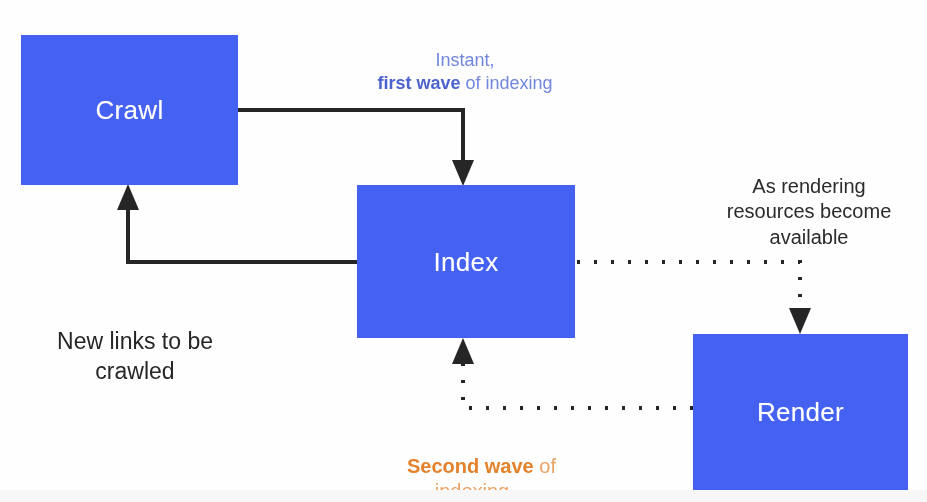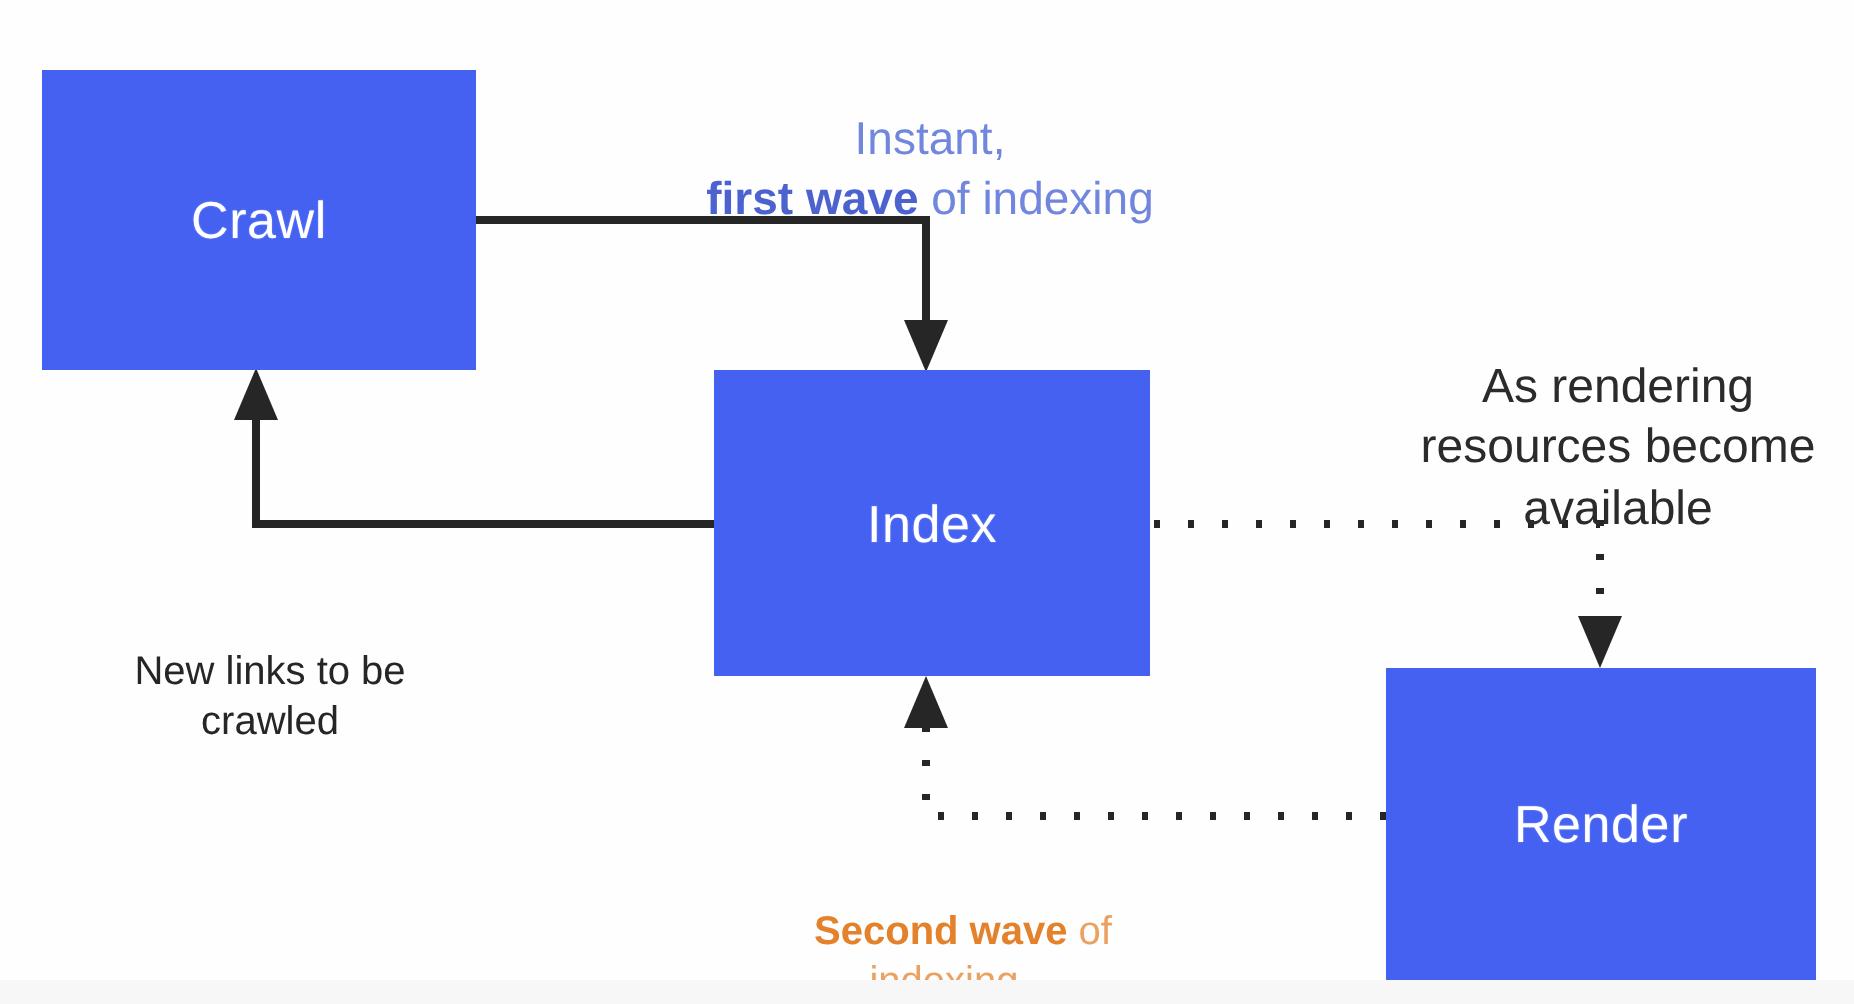--- a/index.html
+++ b/index.html
@@ -63,41 +63,41 @@
     text-align: center;
     line-height: 1.28;
     white-space: pre-line;
   }
   .caption span { display: inline; }
 
   #caption-first-wave {
     left: 300px;
     top: 26px;
     width: 330px;
-    font-size: 23px;
+    font-size: 18px;
     color: #7186dd;
   }
   #caption-first-wave .strong {
     font-weight: bold;
     color: #4b62cf;
   }
 
   #caption-rendering {
     left: 690px;
     top: 148px;
     width: 238px;
-    font-size: 24px;
+    font-size: 20px;
     color: #2b2b2b;
   }
 
   #caption-new-links {
     left: 18px;
     top: 298px;
     width: 234px;
-    font-size: 20px;
+    font-size: 23px;
     color: #262626;
   }
 
   #caption-second-wave {
     left: 348px;
     top: 428px;
     width: 248px;
     font-size: 20px;
     color: #eaa263;
   }

